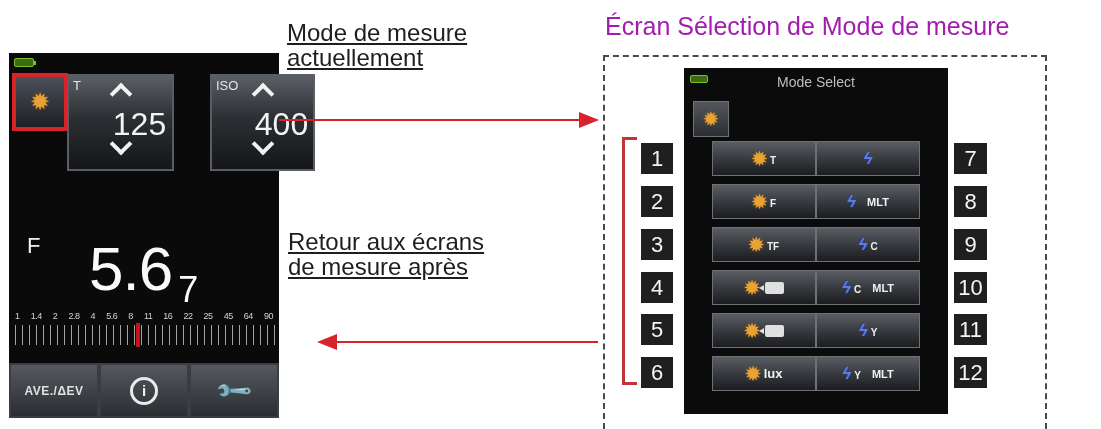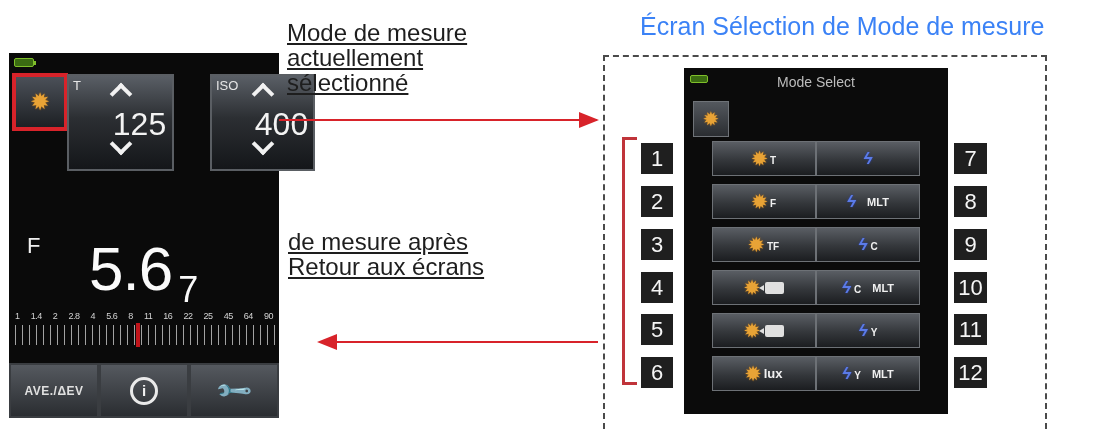--- a/index.html
+++ b/index.html
@@ -34,21 +34,21 @@
   .bottom-bar { position: absolute; left: 0; bottom: 0; width: 270px; height: 55px; display: flex; justify-content: flex-end; }
   .bb { flex: 1; border: 2px solid #3a3d41; background: linear-gradient(#55595f, #2a2d31); display: flex; align-items: center; justify-content: center; color: #e0e0e0; }
   .bb-ave { font-size: 12px; font-weight: bold; letter-spacing: 0.5px; }
   .info-icon { width: 28px; height: 28px; border: 3px solid #eaeaea; border-radius: 50%; display: flex; align-items: center; justify-content: center; font-weight: bold; font-size: 15px; color: #f2f2f2; }
   .wrench-icon { font-size: 24px; color: #e8e8e8; transform: rotate(-45deg); }
 
   
   .anno { position: absolute; font-size: 24px; line-height: 25px; color: #1e1e1e; text-decoration: underline; }
   .anno-top { left: 287px; top: 20px; }
   .anno-mid { left: 288px; top: 229px; }
-  .anno-title { position: absolute; left: 605px; top: 12px; font-size: 25px; color: #3b82f6; white-space: nowrap; margin-left: 35px; }
+  .anno-title { position: absolute; left: 605px; top: 12px; font-size: 25px; color: #a21caf; white-space: nowrap; }
   .arrow-line { position: absolute; height: 2px; background: #d8232a; }
   .arrow-r { left: 279px; top: 119px; width: 318px; }
   .arrow-r::after { content: ""; position: absolute; right: -2px; top: -7px; border-left: 20px solid #d8232a; border-top: 8px solid transparent; border-bottom: 8px solid transparent; }
   .arrow-l { left: 335px; top: 341px; width: 263px; }
   .arrow-l::before { content: ""; position: absolute; left: -18px; top: -7px; border-right: 20px solid #d8232a; border-top: 8px solid transparent; border-bottom: 8px solid transparent; }
 
   
   .dash-frame { position: absolute; left: 603px; top: 55px; width: 444px; height: 374px; border: 2px dashed #4a4a4a; border-bottom: none; }
   .bracket { position: absolute; left: 622px; top: 137px; width: 15px; height: 248px; border: 3px solid #c0343a; border-right: none; }
 
@@ -131,27 +131,26 @@
     </div>
     <div class="bb">
       <span class="wrench-icon">🔧</span>
     </div>
   </div>
 </div>
 
 <div class="anno anno-top">
   <div>Mode de mesure</div>
   <div>actuellement</div>
-  <div>sélectionné</div>
 </div>
 <div class="arrow-line arrow-r"></div>
 
 <div class="anno anno-mid">
+  <div>Retour aux écrans</div>
   <div>de mesure après</div>
-  <div>Retour aux écrans</div>
 </div>
 <div class="arrow-line arrow-l"></div>
 
 <div class="anno-title">Écran Sélection de Mode de mesure</div>
 
 <div class="dash-frame"></div>
 <div class="bracket"></div>
 
 <div class="num num-left" style="top:143px">1</div>
 <div class="num num-left" style="top:186px">2</div>

